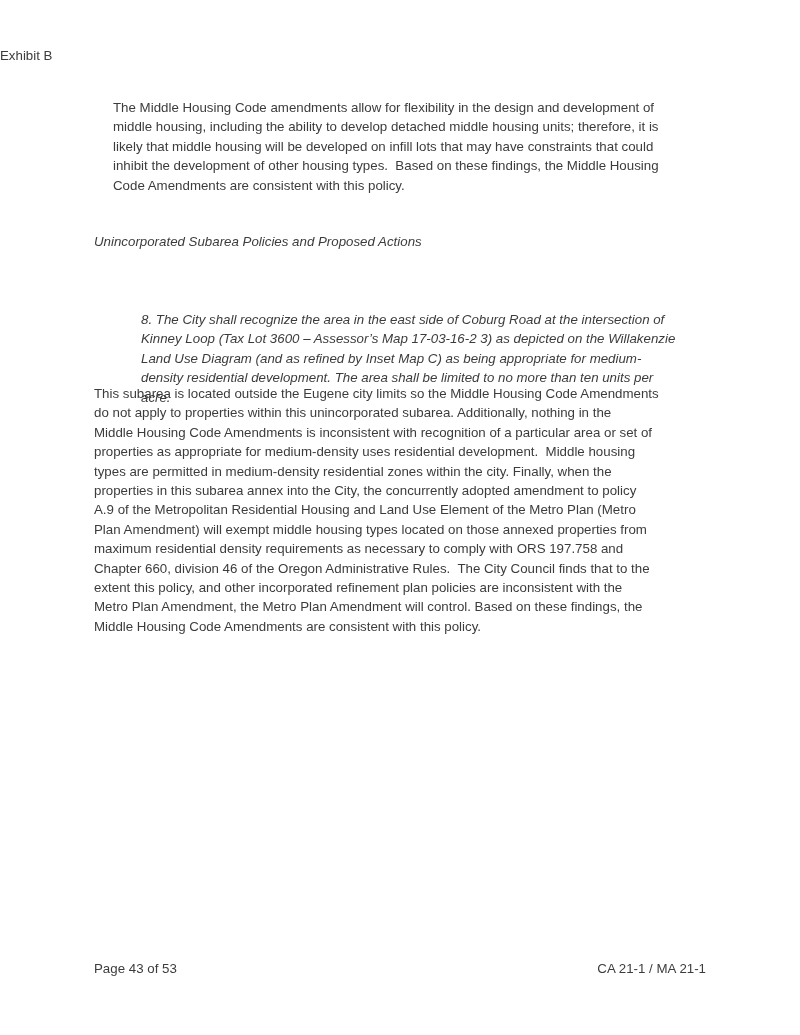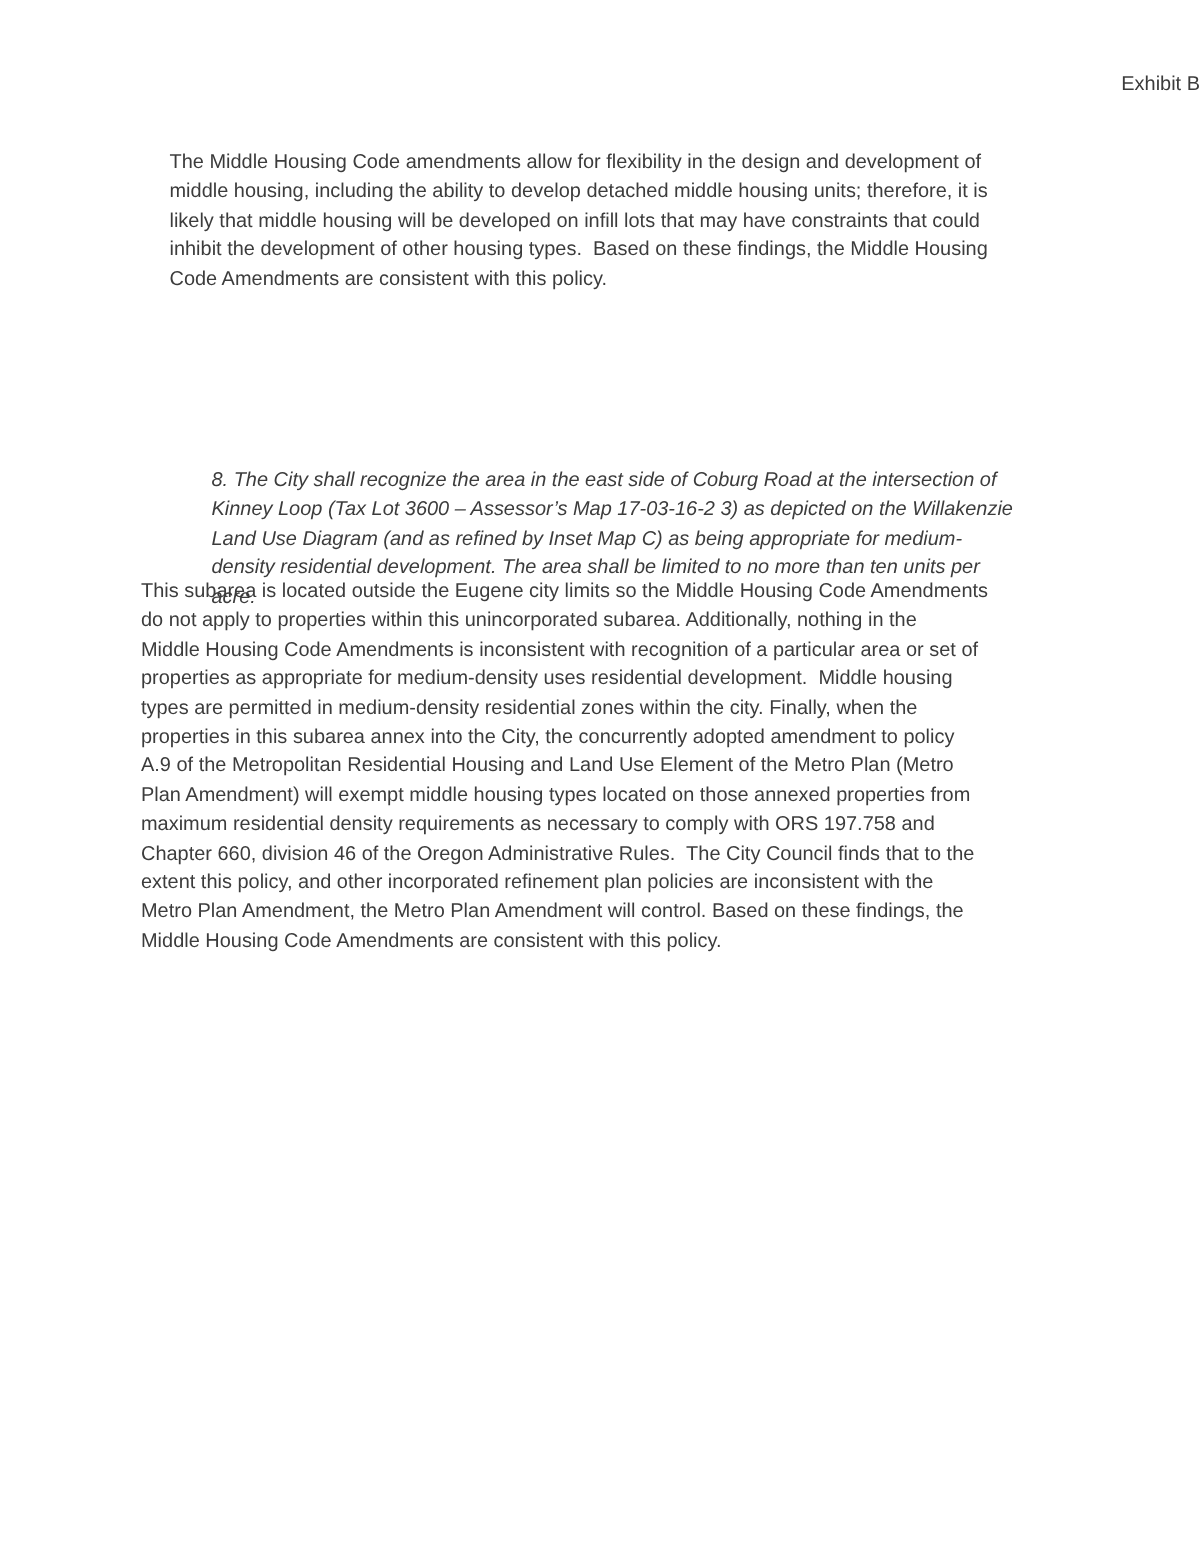--- a/index.html
+++ b/index.html
@@ -14,21 +14,21 @@
     background: #ffffff;
     font-family: "Liberation Sans", sans-serif;
     color: #3c3c3c;
     overflow: hidden;
   }
   .doc-title {
     position: absolute;
     top: 47px;
     left: 0;
     width: 100%;
-    text-align: right;
+    text-align: left;
     font-size: 13.3px;
     line-height: 17px;
   }
   .para {
     position: absolute;
     left: 94px;
     font-size: 13.3px;
     line-height: 19.4px;
     white-space: pre;
   }
@@ -69,20 +69,21 @@
 <div class="page">
 
   <div class="doc-title">Exhibit B</div>
 
   <div class="para para-1">The Middle Housing Code amendments allow for flexibility in the design and development of
 middle housing, including the ability to develop detached middle housing units; therefore, it is
 likely that middle housing will be developed on infill lots that may have constraints that could
 inhibit the development of other housing types.  Based on these findings, the Middle Housing
 Code Amendments are consistent with this policy.</div>
 
+  <div class="section-heading">Unincorporated Subarea Policies and Proposed Actions</div>
 
   <div class="policy-quote">8. The City shall recognize the area in the east side of Coburg Road at the intersection of
 Kinney Loop (Tax Lot 3600 – Assessor’s Map 17-03-16-2 3) as depicted on the Willakenzie
 Land Use Diagram (and as refined by Inset Map C) as being appropriate for medium-
 density residential development. The area shall be limited to no more than ten units per
 acre.</div>
 
   <div class="para para-2">This subarea is located outside the Eugene city limits so the Middle Housing Code Amendments
 do not apply to properties within this unincorporated subarea. Additionally, nothing in the
 Middle Housing Code Amendments is inconsistent with recognition of a particular area or set of
@@ -90,14 +91,18 @@
 types are permitted in medium-density residential zones within the city. Finally, when the
 properties in this subarea annex into the City, the concurrently adopted amendment to policy
 A.9 of the Metropolitan Residential Housing and Land Use Element of the Metro Plan (Metro
 Plan Amendment) will exempt middle housing types located on those annexed properties from
 maximum residential density requirements as necessary to comply with ORS 197.758 and
 Chapter 660, division 46 of the Oregon Administrative Rules.  The City Council finds that to the
 extent this policy, and other incorporated refinement plan policies are inconsistent with the
 Metro Plan Amendment, the Metro Plan Amendment will control. Based on these findings, the
 Middle Housing Code Amendments are consistent with this policy.</div>
 
+  <div class="footer">
+    <span>Page 43 of 53</span>
+    <span>CA 21-1 / MA 21-1</span>
+  </div>
 
 </div>
 
 </body></html>

